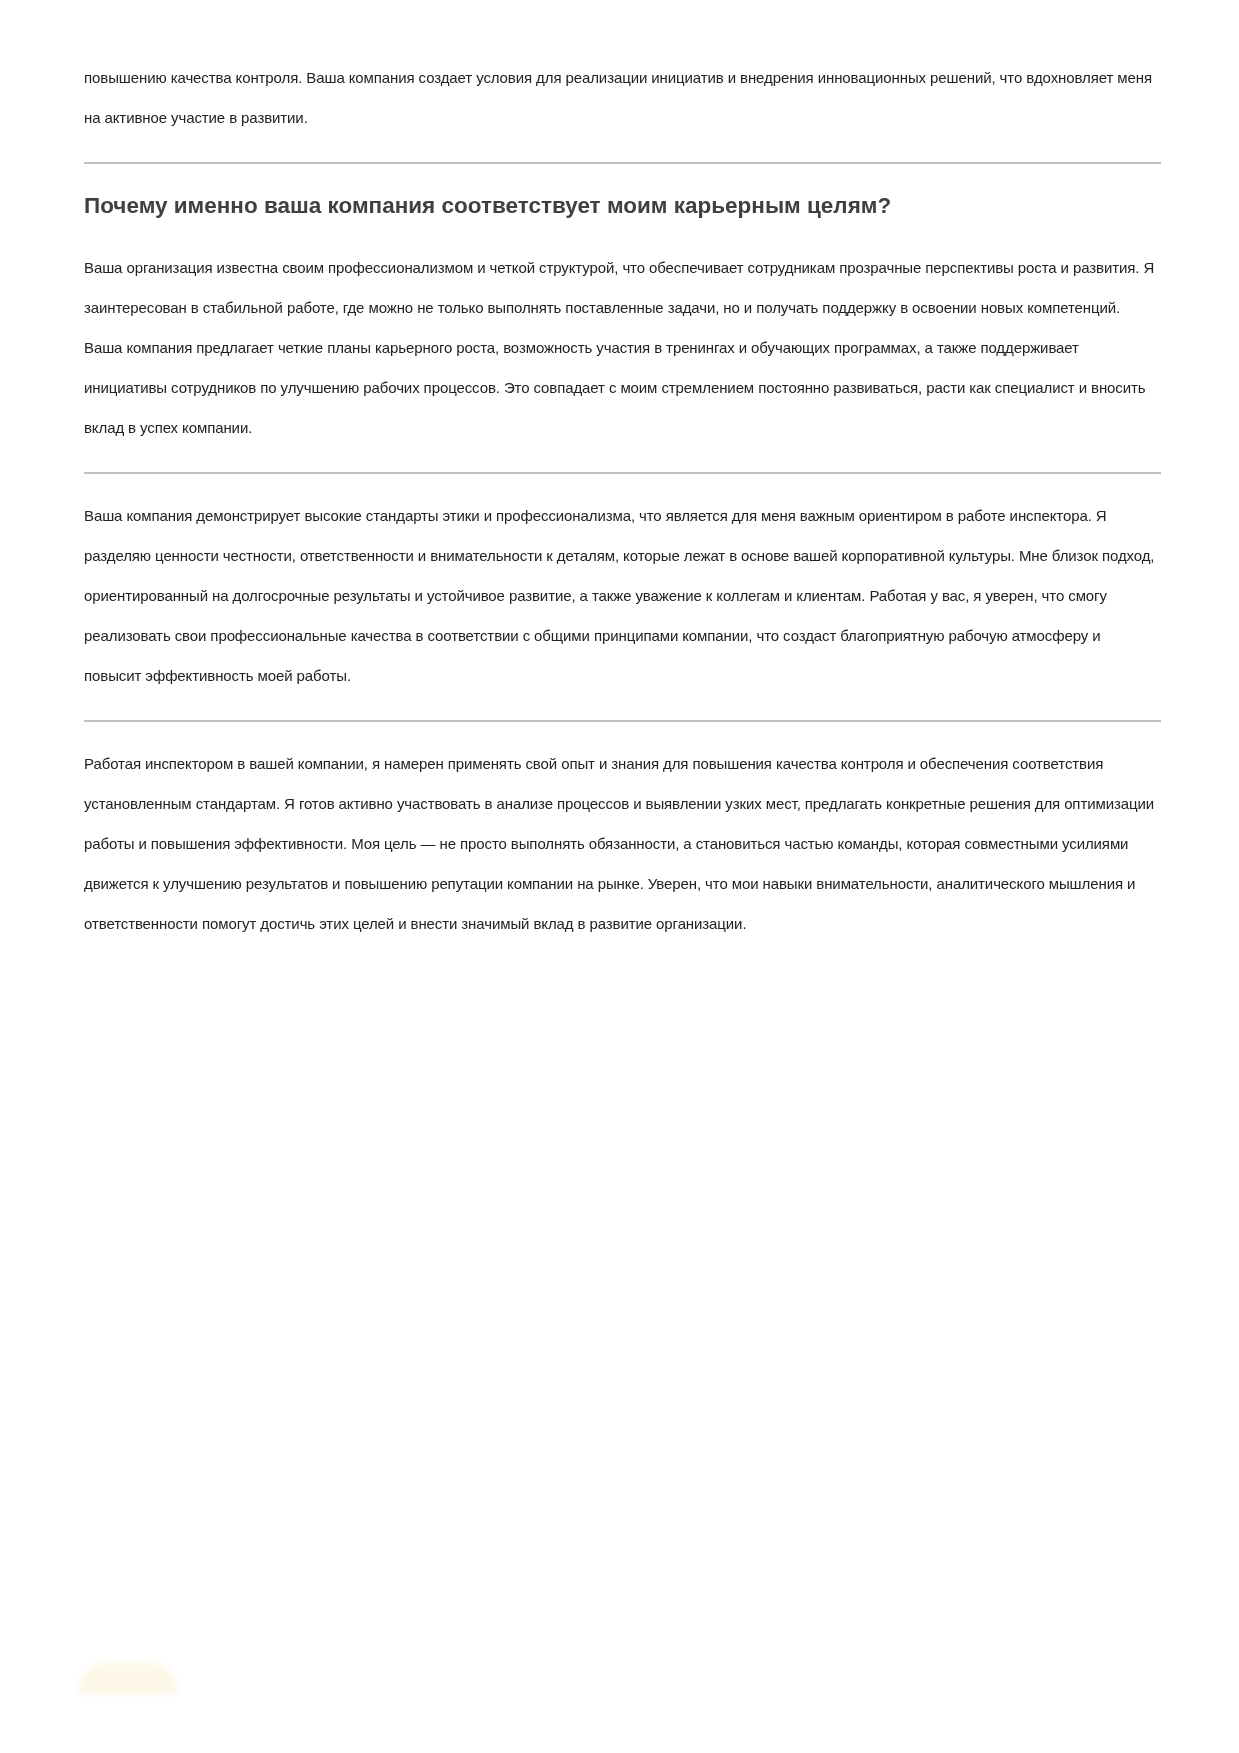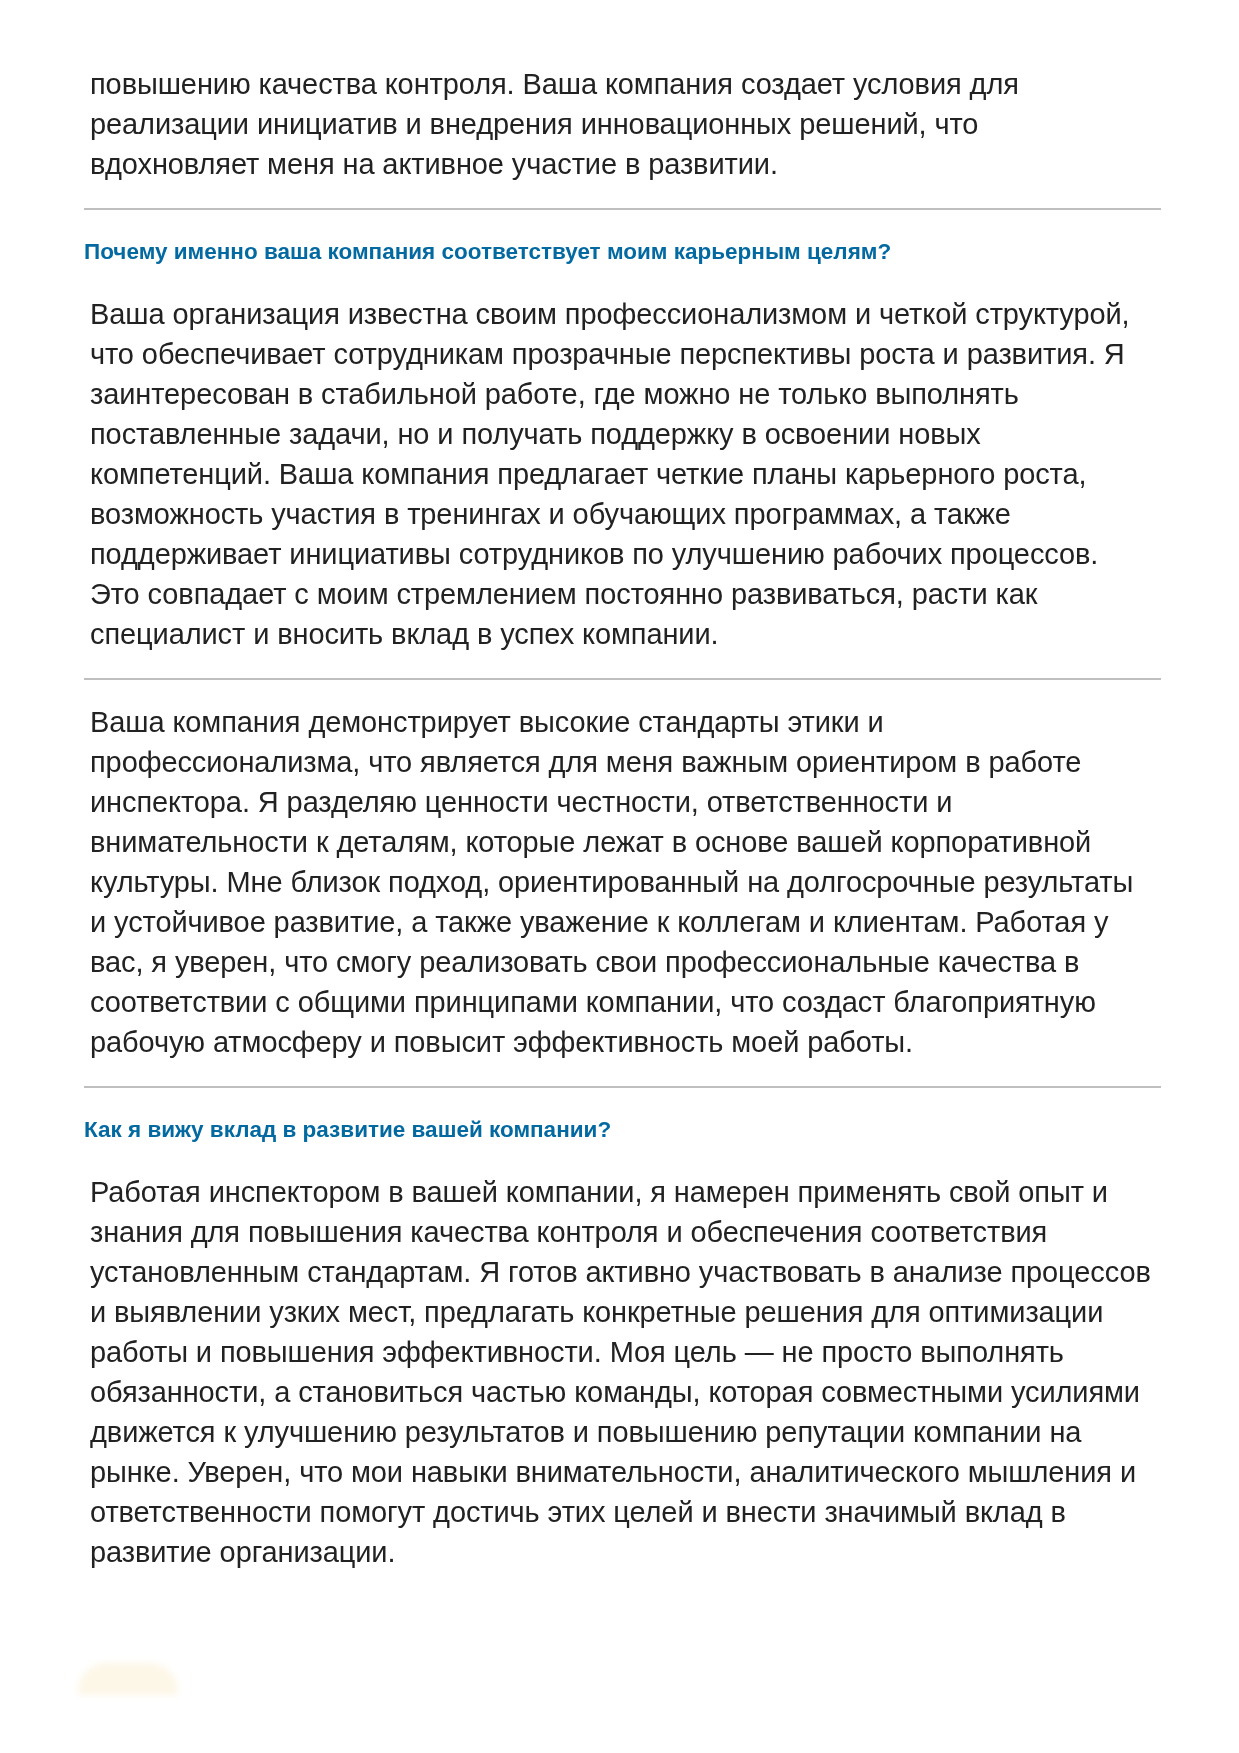--- a/index.html
+++ b/index.html
@@ -1,21 +1,21 @@
 <!DOCTYPE html>
 <html><head>
 <meta charset="utf-8">
 <style>
   html, body { margin: 0; padding: 0; background: #ffffff; }
   body { width: 1239px; height: 1753px; position: relative; overflow: hidden;
          font-family: "Liberation Sans", "DejaVu Sans", sans-serif; color: #1f1f1f; }
   .page { position: absolute; left: 84px; top: 58px; width: 1077px; }
-  .para { font-size: 29px; line-height: 40px; margin: 6px; color: #222222; letter-spacing: -0.1px; }
+  .para { font-size: 15px; line-height: 40px; margin: 0; color: #222222; letter-spacing: -0.1px; }
   .divider { height: 2px; background: #bfbfbf; border: none; margin: 24px 0 22px 0; }
-  .heading { font-size: 22.5px; font-weight: bold; line-height: 40px; margin: 0 0 22px 0; color: #0369a1; }
+  .heading { font-size: 22.5px; font-weight: bold; line-height: 40px; margin: 0 0 22px 0; color: #404040; }
   .blob { position: absolute; left: 78px; top: 1663px; width: 100px; height: 32px;
           border-radius: 50px 50px 6px 6px; background: #fdf7e8; filter: blur(3px); }
 </style>
 </head>
 <body>
 
 <div class="page">
   <p class="para">повышению качества контроля. Ваша компания создает условия для реализации инициатив и внедрения инновационных решений, что вдохновляет меня на активное участие в развитии.</p>
   <hr class="divider">
 
@@ -24,18 +24,17 @@
     <p class="para">Ваша организация известна своим профессионализмом и четкой структурой, что обеспечивает сотрудникам прозрачные перспективы роста и развития. Я заинтересован в стабильной работе, где можно не только выполнять поставленные задачи, но и получать поддержку в освоении новых компетенций. Ваша компания предлагает четкие планы карьерного роста, возможность участия в тренингах и обучающих программах, а также поддерживает инициативы сотрудников по улучшению рабочих процессов. Это совпадает с моим стремлением постоянно развиваться, расти как специалист и вносить вклад в успех компании.</p>
   </div>
   <hr class="divider">
 
   <div>
     <p class="para">Ваша компания демонстрирует высокие стандарты этики и профессионализма, что является для меня важным ориентиром в работе инспектора. Я разделяю ценности честности, ответственности и внимательности к деталям, которые лежат в основе вашей корпоративной культуры. Мне близок подход, ориентированный на долгосрочные результаты и устойчивое развитие, а также уважение к коллегам и клиентам. Работая у вас, я уверен, что смогу реализовать свои профессиональные качества в соответствии с общими принципами компании, что создаст благоприятную рабочую атмосферу и повысит эффективность моей работы.</p>
   </div>
   <hr class="divider">
 
   <div>
-    <h2 class="heading">Как я вижу вклад в развитие вашей компании?</h2>
     <p class="para">Работая инспектором в вашей компании, я намерен применять свой опыт и знания для повышения качества контроля и обеспечения соответствия установленным стандартам. Я готов активно участвовать в анализе процессов и выявлении узких мест, предлагать конкретные решения для оптимизации работы и повышения эффективности. Моя цель — не просто выполнять обязанности, а становиться частью команды, которая совместными усилиями движется к улучшению результатов и повышению репутации компании на рынке. Уверен, что мои навыки внимательности, аналитического мышления и ответственности помогут достичь этих целей и внести значимый вклад в развитие организации.</p>
   </div>
 </div>
 
 <div class="blob"></div>
 
 </body></html>

